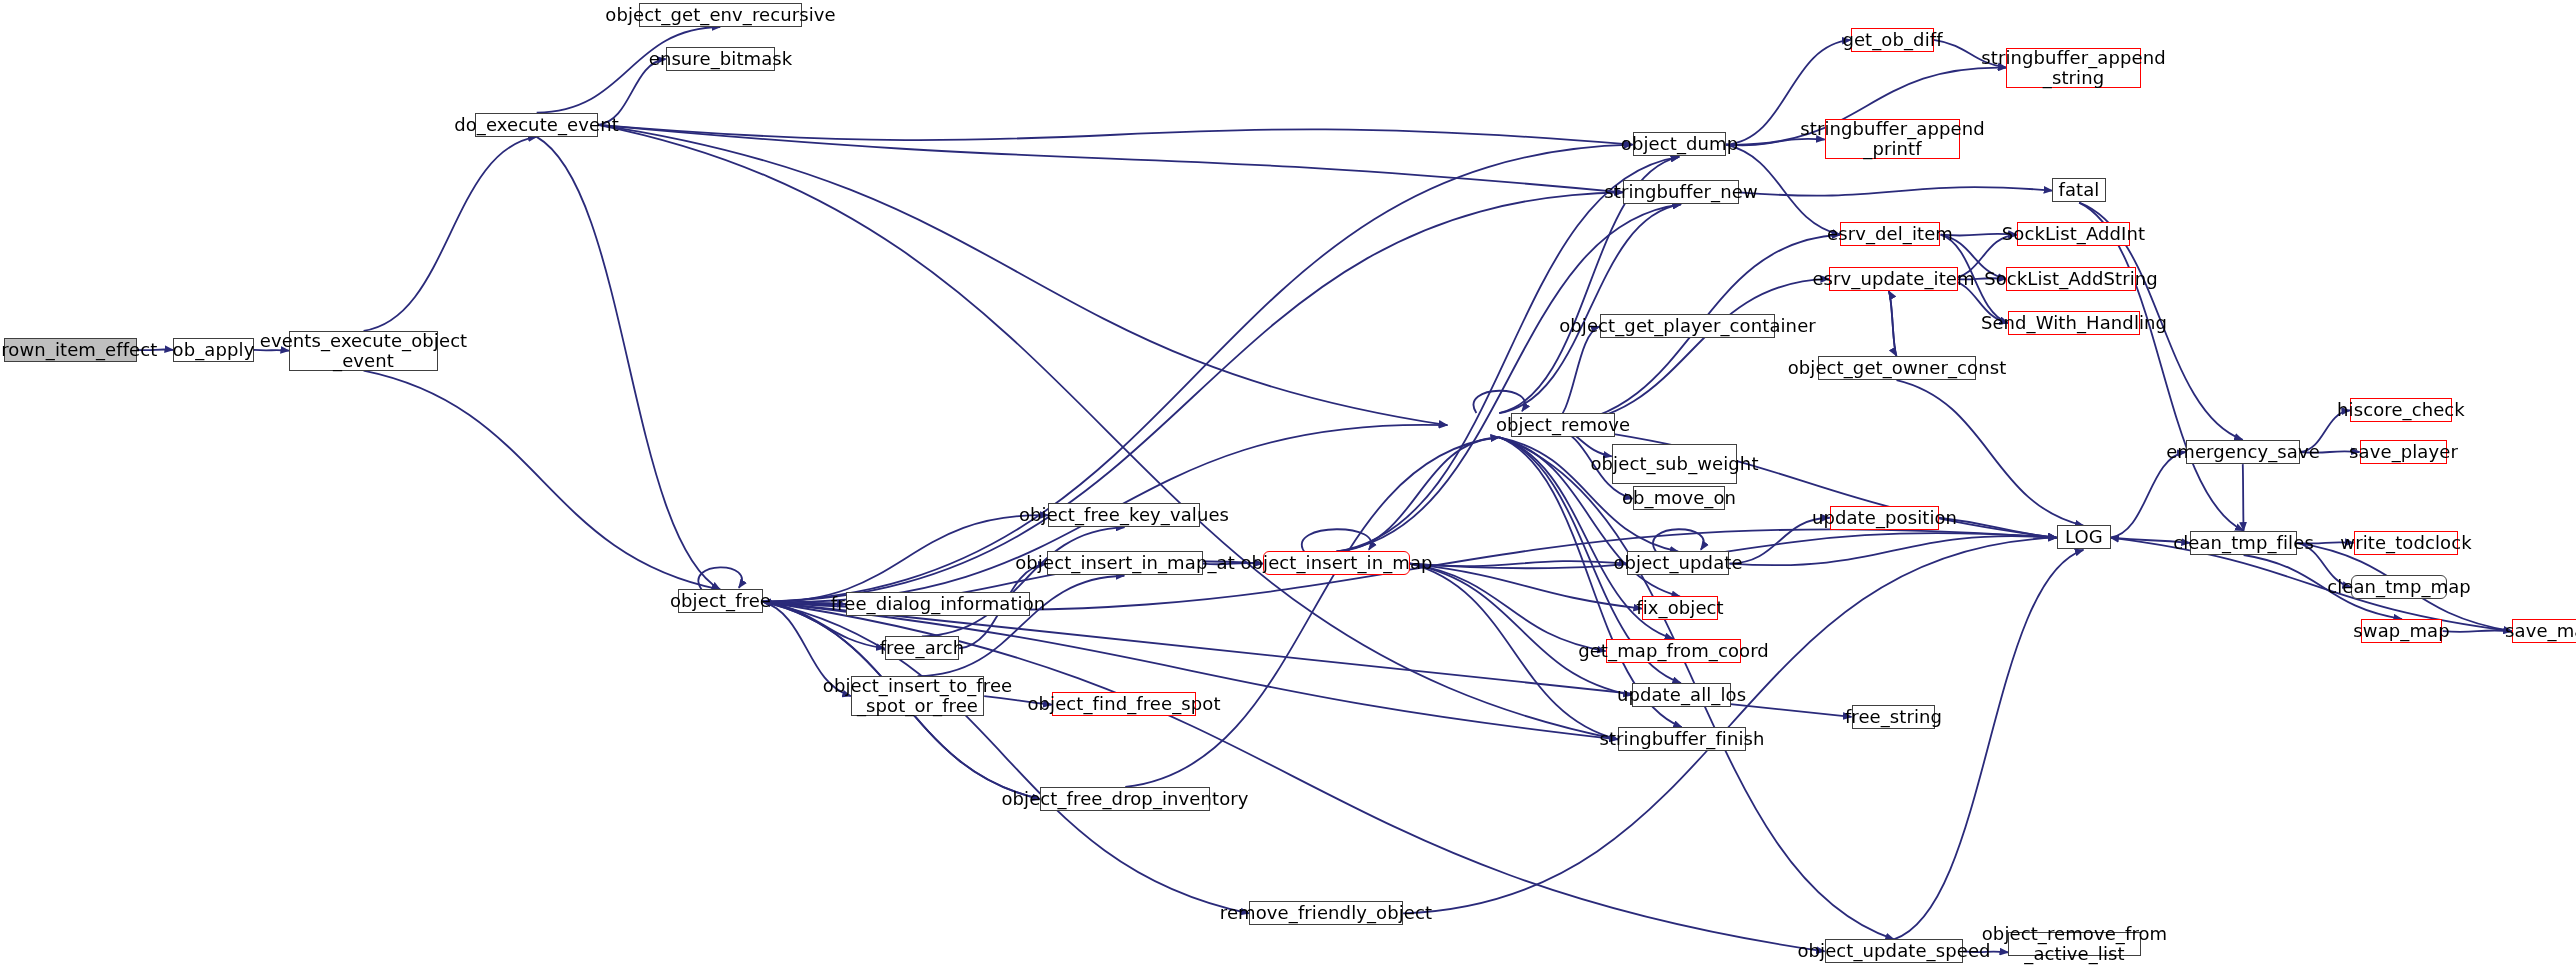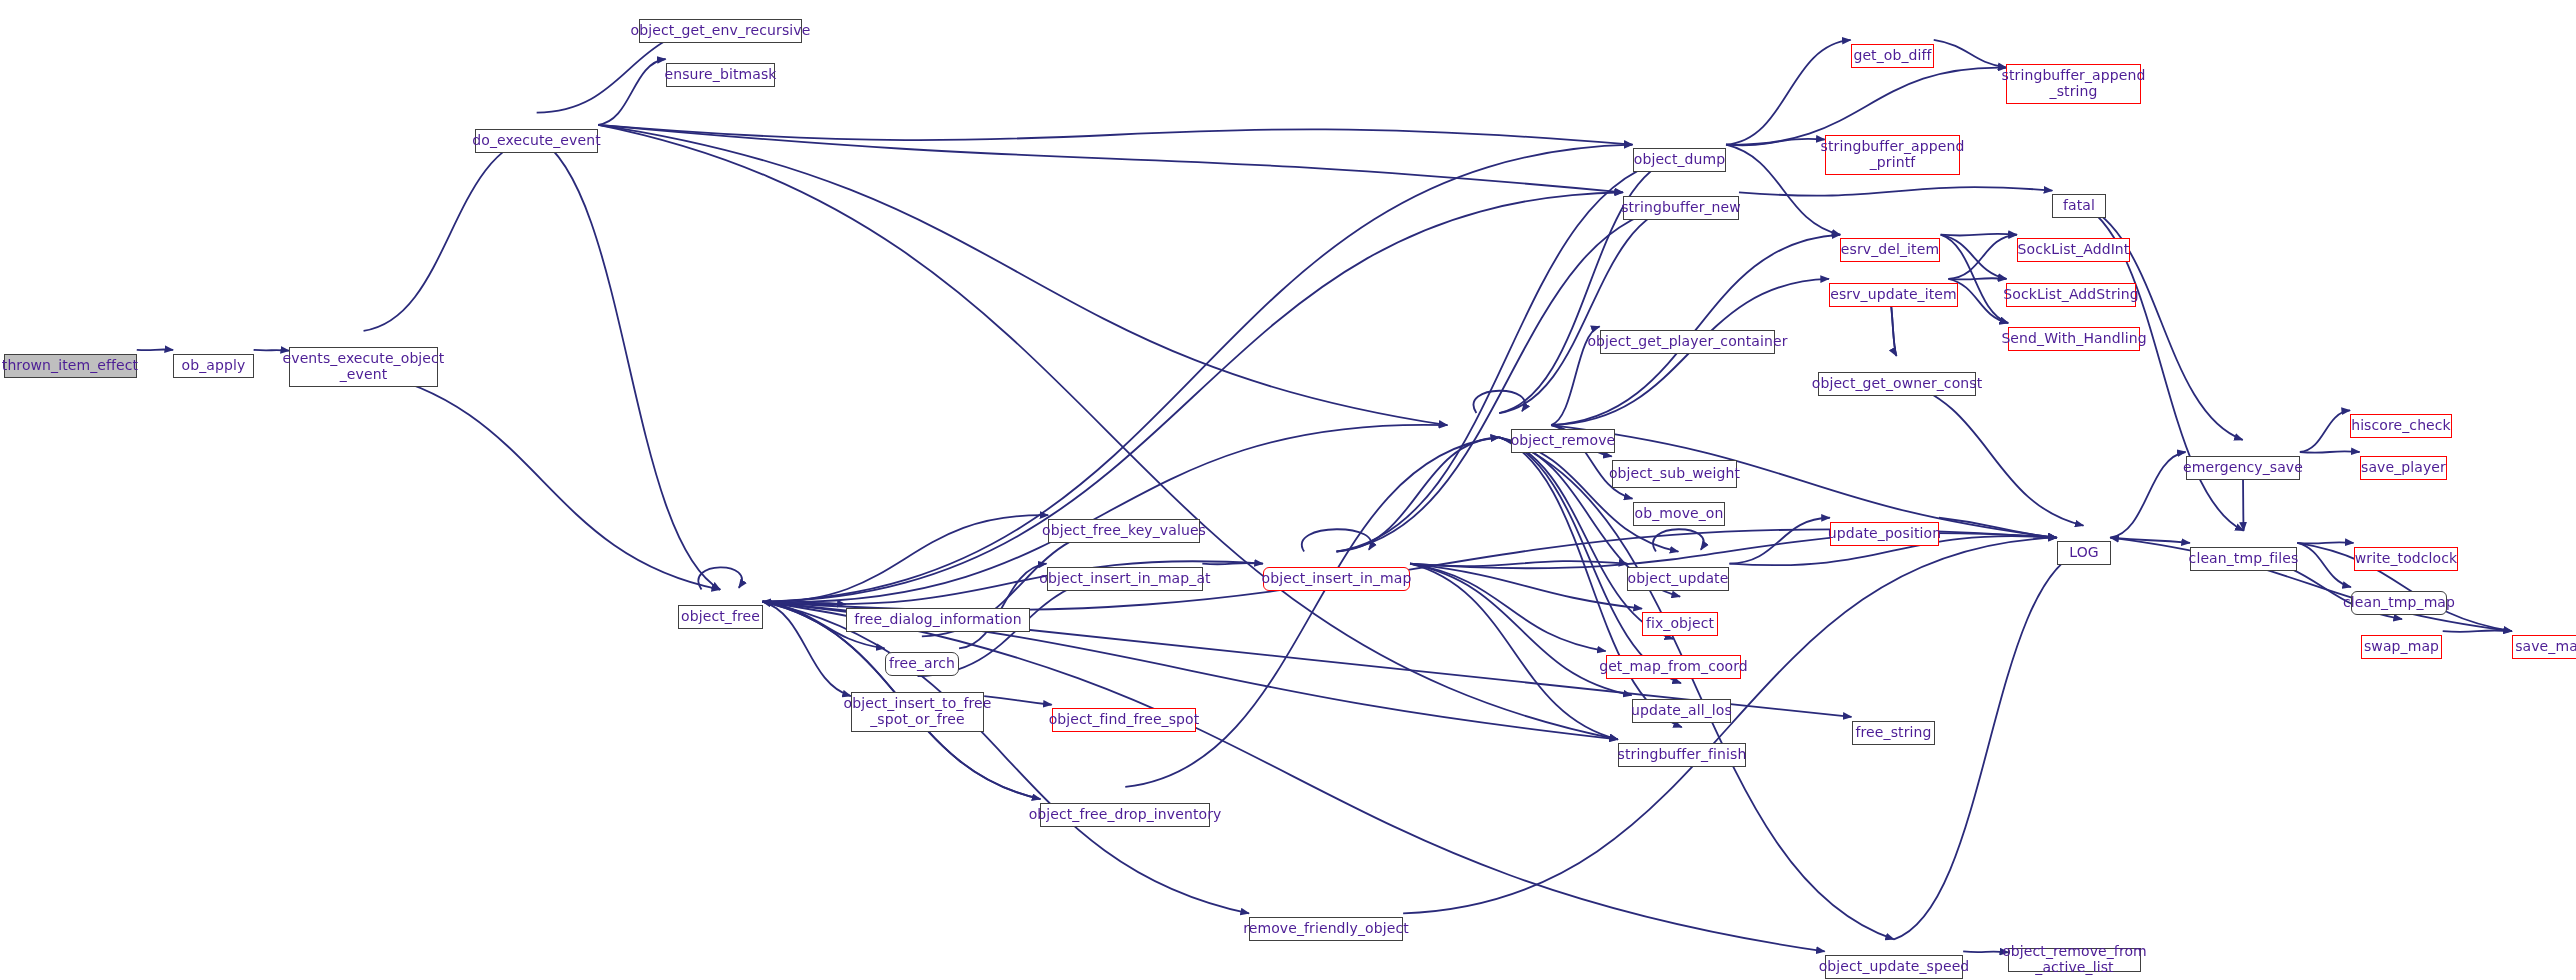--- a/index.html
+++ b/index.html
@@ -25,27 +25,26 @@
   }
   .node {
     position: absolute;
     box-sizing: border-box;
     display: flex;
     align-items: center;
     justify-content: center;
     text-align: center;
     background: #ffffff;
     border: 0.9px solid #404040;
-    color: #4c1d95;
-    font-size: 14px;
+    color: #000000;
+    font-size: 18px;
     line-height: 1.12;
     white-space: pre;
     letter-spacing: 0.1px;
     z-index: 5;
-    margin-top: 16px;
   }
   .node.red {
     border: 1.7px solid #ff0000;
   }
   .node.root {
     background: #bfbfbf;
     border: 0.9px solid #404040;
   }
 </style>
 </head>
@@ -159,29 +158,29 @@
       <div class="node" style="left: 173px; top: 338px; width: 81px; height: 24px;">ob_apply</div>
       <div class="node" style="left: 289px; top: 331px; width: 149px; height: 40px;">events_execute_object
 _event</div>
       <div class="node" style="left: 475px; top: 113px; width: 123px; height: 24px;">do_execute_event</div>
       <div class="node" style="left: 639px; top: 2.6px; width: 163px; height: 24px;">object_get_env_recursive</div>
       <div class="node" style="left: 666px; top: 47px; width: 109px; height: 24px;">ensure_bitmask</div>
       <div class="node" style="left: 678px; top: 589px; width: 85px; height: 24px;">object_free</div>
       <div class="node" style="left: 1048px; top: 503px; width: 152px; height: 24px;">object_free_key_values</div>
       <div class="node" style="left: 1047px; top: 551px; width: 156px; height: 24px;">object_insert_in_map_at</div>
       <div class="node" style="left: 846px; top: 592px; width: 184px; height: 24px;">free_dialog_information</div>
-      <div class="node" style="left: 885px; top: 636px; width: 74px; height: 24px; border-radius: 7px;">free_arch</div>
+      <div class="node" style="left: 885px; top: 636px; width: 74px; height: 24px;">free_arch</div>
       <div class="node" style="left: 851px; top: 676px; width: 133px; height: 40px;">object_insert_to_free
 _spot_or_free</div>
       <div class="node red" style="left: 1052px; top: 692px; width: 144px; height: 24px;">object_find_free_spot</div>
       <div class="node" style="left: 1040px; top: 787px; width: 170px; height: 24px;">object_free_drop_inventory</div>
       <div class="node" style="left: 1249px; top: 901px; width: 154px; height: 24px;">remove_friendly_object</div>
       <div class="node red" style="left: 1263px; top: 551px; width: 147px; height: 24px; border-radius: 6px;">object_insert_in_map</div>
       <div class="node" style="left: 1511px; top: 413px; width: 104px; height: 24px;">object_remove</div>
-      <div class="node" style="left: 1612px; top: 444px; width: 125px; height: 28px;">object_sub_weight</div>
+      <div class="node" style="left: 1612px; top: 444px; width: 125px; height: 40px;">object_sub_weight</div>
       <div class="node" style="left: 1633px; top: 486px; width: 92px; height: 24px;">ob_move_on</div>
       <div class="node" style="left: 1627px; top: 551px; width: 102px; height: 24px;">object_update</div>
       <div class="node red" style="left: 1642px; top: 596px; width: 76px; height: 24px;">fix_object</div>
       <div class="node red" style="left: 1606px; top: 639px; width: 135px; height: 24px;">get_map_from_coord</div>
       <div class="node" style="left: 1632px; top: 683px; width: 99px; height: 24px;">update_all_los</div>
       <div class="node" style="left: 1618px; top: 727px; width: 128px; height: 24px;">stringbuffer_finish</div>
       <div class="node" style="left: 1633px; top: 132px; width: 93px; height: 24px;">object_dump</div>
       <div class="node" style="left: 1623px; top: 180px; width: 116px; height: 24px;">stringbuffer_new</div>
       <div class="node" style="left: 1600px; top: 314px; width: 175px; height: 24px;">object_get_player_container</div>
       <div class="node" style="left: 1818px; top: 356px; width: 158px; height: 24px;">object_get_owner_const</div>

